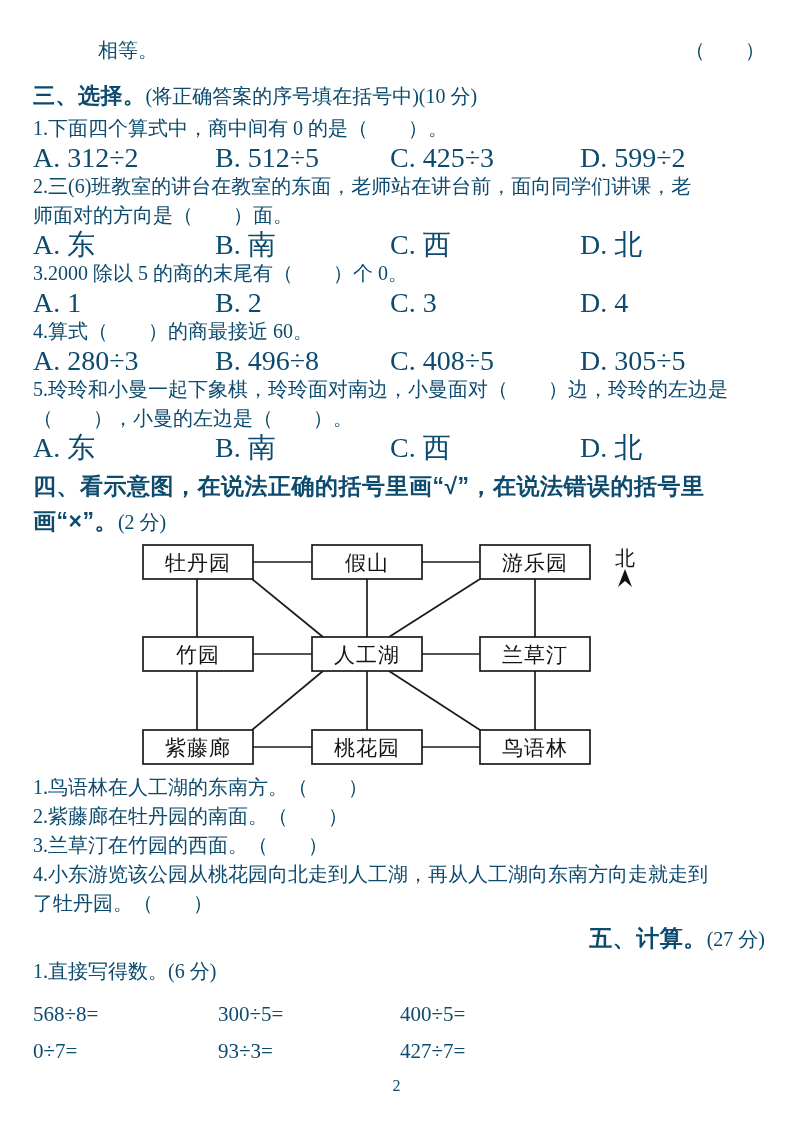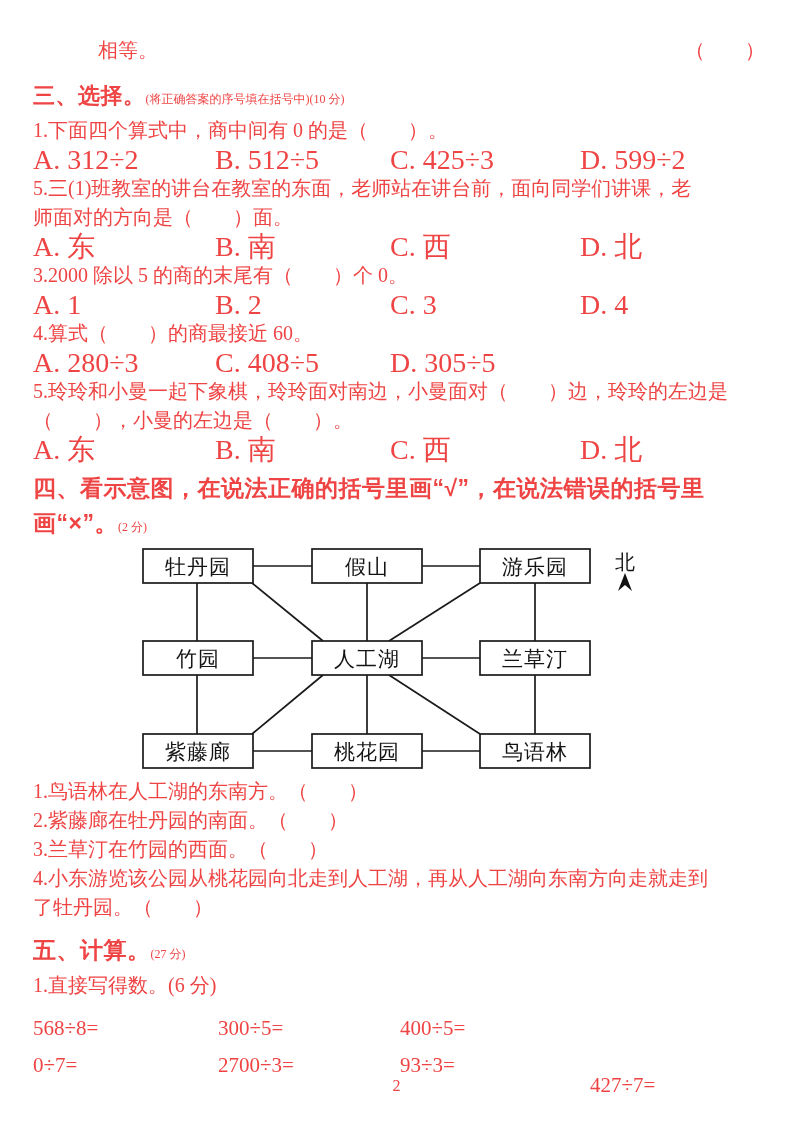--- a/index.html
+++ b/index.html
@@ -4,51 +4,51 @@
 <style>
   html,body{margin:0;padding:0;background:#e8e8e8;}
   .page{
     position:relative;
     width:793px;height:1122px;
     margin:0 auto;
     background:#ffffff;
     box-sizing:border-box;
     padding:36px 28px 0 33px;
     font-family:"Liberation Serif","DejaVu Serif",serif;
-    color:#ef4444;
+    color:#0c4a6e;
     overflow:hidden;
   }
   .line{font-size:20px;line-height:29px;white-space:nowrap;}
   .carryover{display:flex;justify-content:space-between;font-size:20px;line-height:29px;}
   .carryover .indent{margin-left:65px;}
   .sec-head{line-height:33px;white-space:nowrap;}
   .h-main{font-family:"Liberation Sans","DejaVu Sans",sans-serif;font-weight:900;font-size:22px;letter-spacing:0.5px;}
   .h-main.big{font-size:23px;}
-  .h-note{font-size:12px;font-weight:400;}
+  .h-note{font-size:20px;font-weight:400;}
   .opts{display:flex;font-size:28px;line-height:29px;}
   .opts span:nth-child(1){width:182px;}
   .opts span:nth-child(2){width:175px;}
   .opts span:nth-child(3){width:190px;}
   .opts span:nth-child(4){flex:1;}
   .calc-row{display:flex;font-size:21px;line-height:37px;}
   .calc-row span:nth-child(1){width:185px;}
   .calc-row span:nth-child(2){width:182px;}
   .calc-row span:nth-child(3){width:190px;}
   .calc-row span:nth-child(4){flex:1;margin-top:20px;}
   .map-wrap{margin:3px 0 2px 109px;line-height:0;}
   .map-wrap svg{display:block;}
   .map-box{fill:#ffffff;stroke:#1a1a1a;stroke-width:1.7;}
   .map-line{stroke:#1a1a1a;stroke-width:1.7;}
   .map-label{font-family:"Liberation Serif","DejaVu Serif",serif;font-size:21px;fill:#141414;letter-spacing:1px;text-anchor:middle;}
   .north-label{font-family:"Liberation Serif","DejaVu Serif",serif;font-size:20px;fill:#141414;text-anchor:middle;}
   .north-arrow{fill:#111;}
   .footer-pagenum{position:absolute;left:0;right:0;bottom:26px;text-align:center;font-size:16px;line-height:20px;}
   .mt8{margin-top:8px;}
   .mt10{margin-top:10px;}
-  .mt12{margin-top:12px;}
+  .mt12{margin-top:4px;text-align:right;}
   .mt14{margin-top:14px;}
 </style>
 </head>
 <body>
 
 <div class="page">
 
   <div class="carryover">
     <span class="indent">相等。</span>
     <span>（　　）</span>
@@ -59,40 +59,41 @@
   </div>
 
   <div class="line">1.下面四个算式中，商中间有 0 的是（　　）。</div>
   <div class="opts">
     <span>A. 312÷2</span>
     <span>B. 512÷5</span>
     <span>C. 425÷3</span>
     <span>D. 599÷2</span>
   </div>
 
-  <div class="line">5.三(1)班教室的讲台在教室的东面，老师站在讲台前，面向同学们讲课，老</div>
+  <div class="line">2.三(6)班教室的讲台在教室的东面，老师站在讲台前，面向同学们讲课，老</div>
   <div class="line">师面对的方向是（　　）面。</div>
   <div class="opts">
     <span>A. 东</span>
     <span>B. 南</span>
     <span>C. 西</span>
     <span>D. 北</span>
   </div>
 
   <div class="line">3.2000 除以 5 的商的末尾有（　　）个 0。</div>
   <div class="opts">
     <span>A. 1</span>
     <span>B. 2</span>
     <span>C. 3</span>
     <span>D. 4</span>
   </div>
 
   <div class="line">4.算式（　　）的商最接近 60。</div>
   <div class="opts">
     <span>A. 280÷3</span>
+    <span>B. 496÷8</span>
     <span>C. 408÷5</span>
     <span>D. 305÷5</span>
   </div>
 
   <div class="line">5.玲玲和小曼一起下象棋，玲玲面对南边，小曼面对（　　）边，玲玲的左边是</div>
   <div class="line">（　　），小曼的左边是（　　）。</div>
   <div class="opts">
     <span>A. 东</span>
     <span>B. 南</span>
     <span>C. 西</span>
@@ -162,20 +163,19 @@
   </div>
   <div class="line">1.直接写得数。(6 分)</div>
 
   <div class="calc-row mt10">
     <span>568÷8=</span>
     <span>300÷5=</span>
     <span>400÷5=</span>
   </div>
   <div class="calc-row">
     <span>0÷7=</span>
-    <span>2700÷3=</span>
     <span>93÷3=</span>
     <span>427÷7=</span>
   </div>
 
   <div class="footer-pagenum">2</div>
 
 </div>
 
 </body></html>

